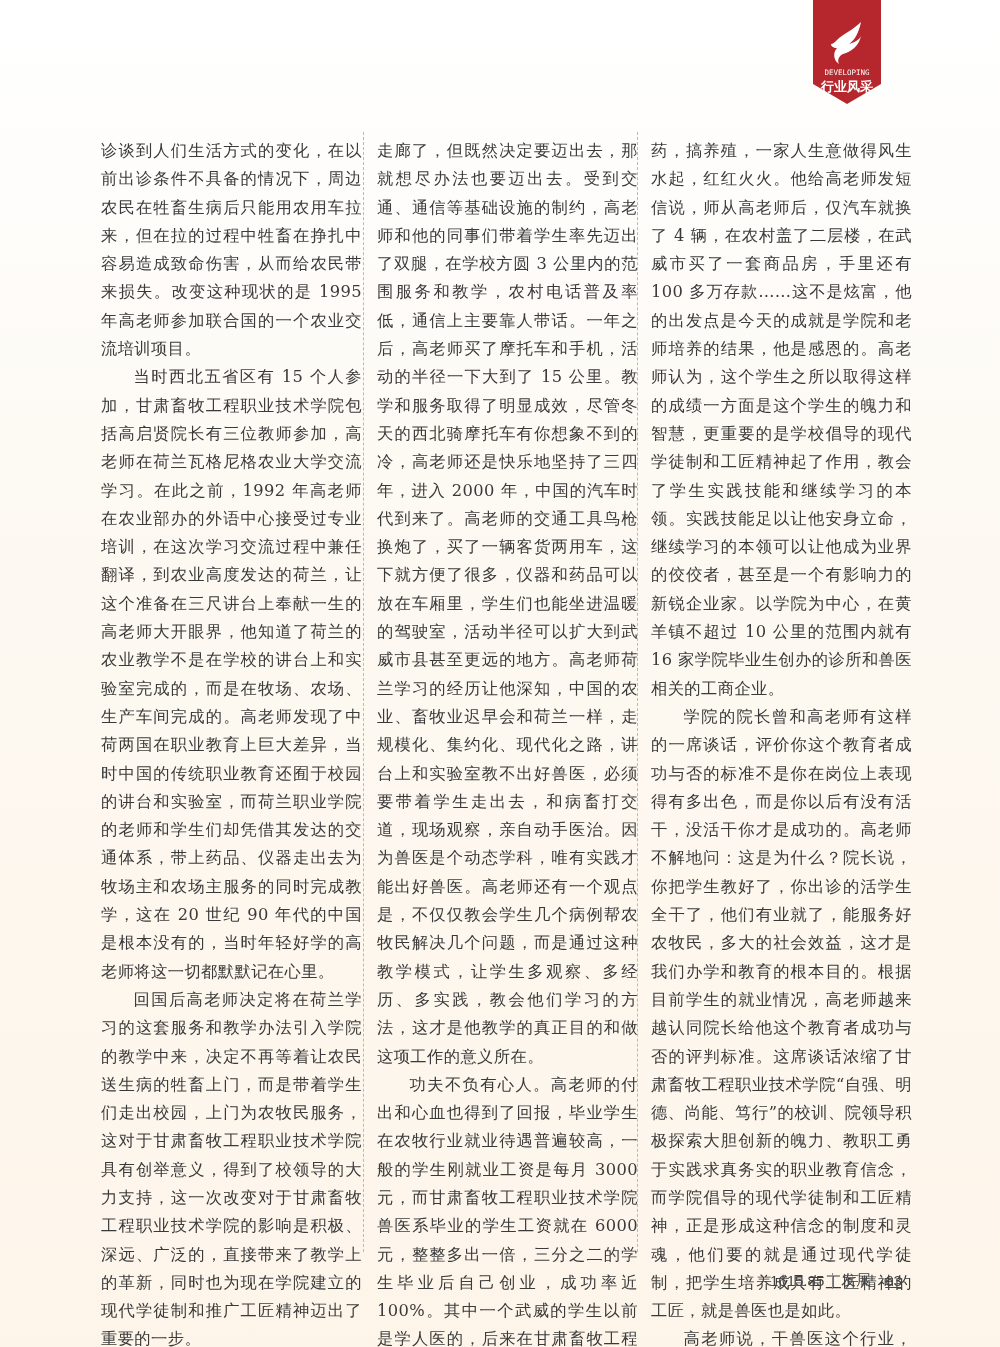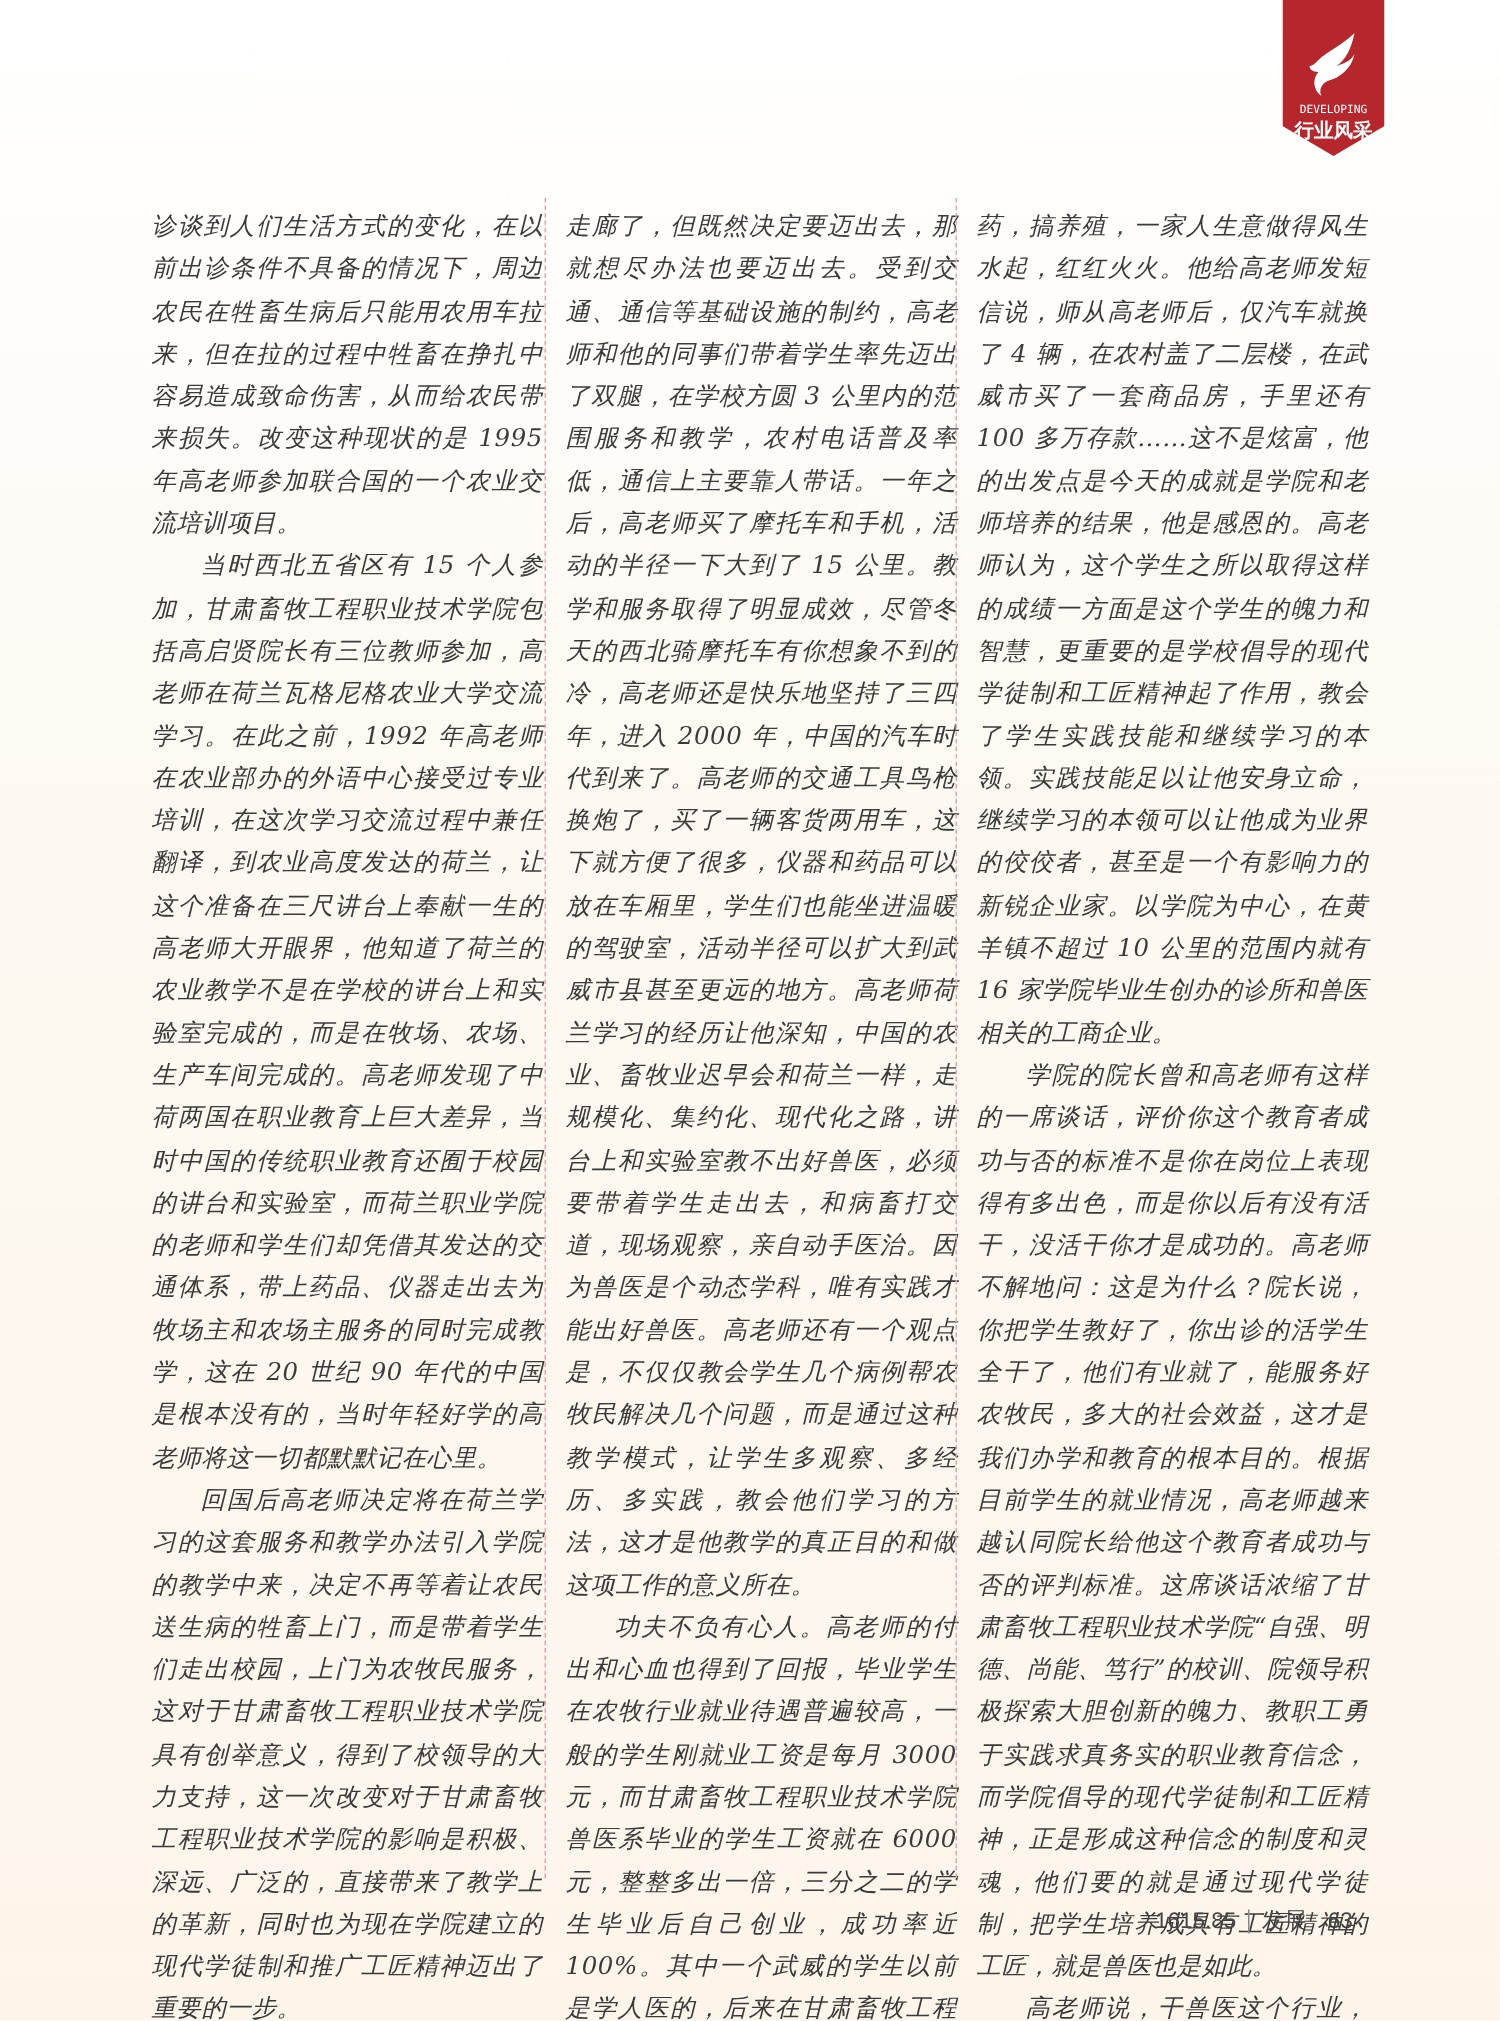--- a/index.html
+++ b/index.html
@@ -3,29 +3,29 @@
 <meta charset="utf-8">
 <style>
   html, body { margin:0; padding:0; }
   body {
     width:1000px; height:1347px; position:relative; overflow:hidden;
     background: linear-gradient(180deg, #ffffff 0%, #fdf9f2 40%, #fdf5ea 100%);
     font-family: "DejaVu Serif", "Liberation Serif", serif;
     color:#3a3a3a;
   }
   .badge {
-    position:absolute; left:855px; top:0; width:48px; height:104px;
+    position:absolute; left:813px; top:0; width:48px; height:104px;
   }
   .badge svg { display:block; }
   .col {
     position:absolute; top:137px; width:261px;
     font-size:16.3px; line-height:28.3px; letter-spacing:0.4px;
     text-align:justify;
   }
-  .col p { margin:0;font-style:italic; }
+  .col p { margin:0; }
   .col p.indent { text-indent:2em; }
   #col1 { left:101px; }
   #col2 { left:377px; }
   #col3 { left:651px; }
   .divider {
     position:absolute; top:132px; height:1120px; width:0;
     border-left:1px dashed #e6a5ad;
   }
   #div1 { left:363px; }
   #div2 { left:637px; }

